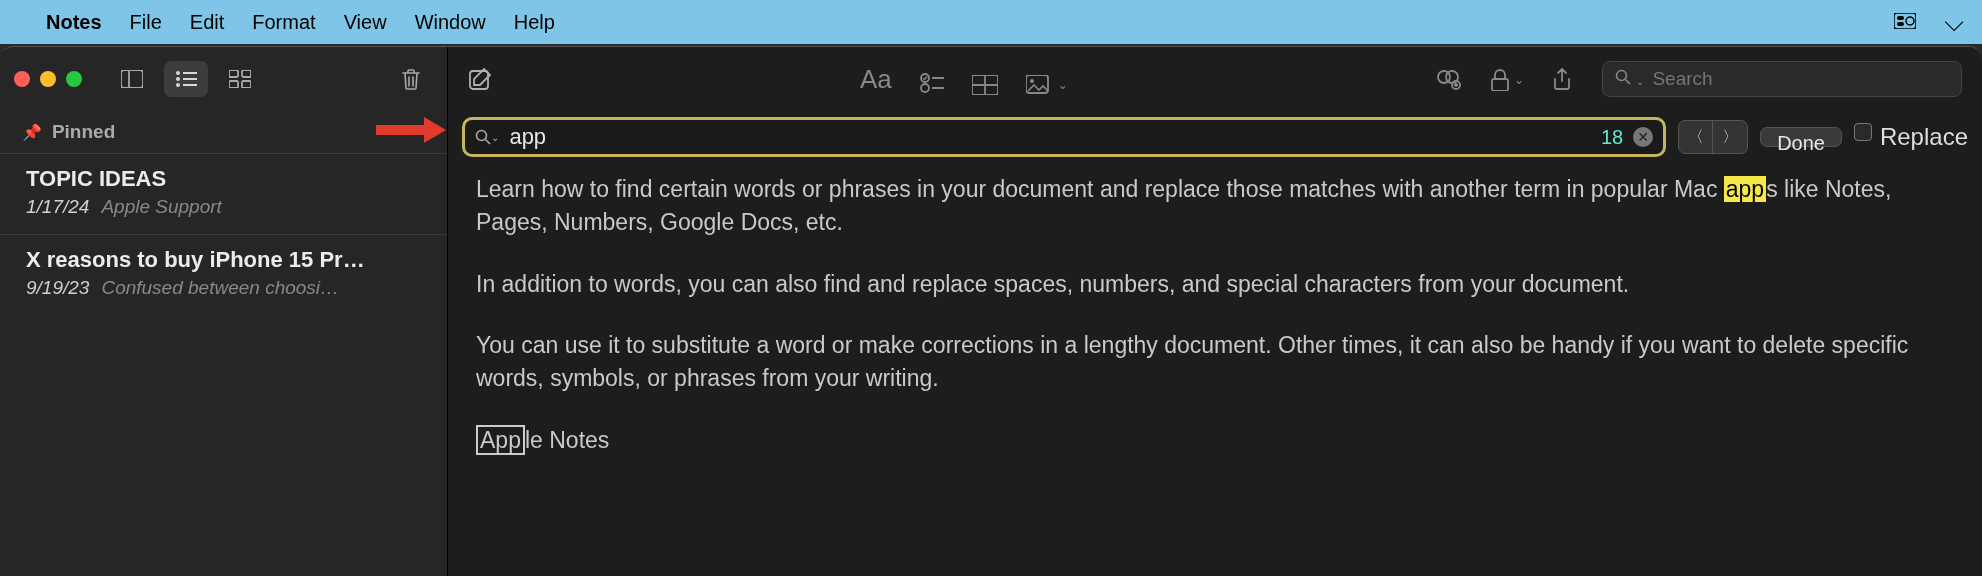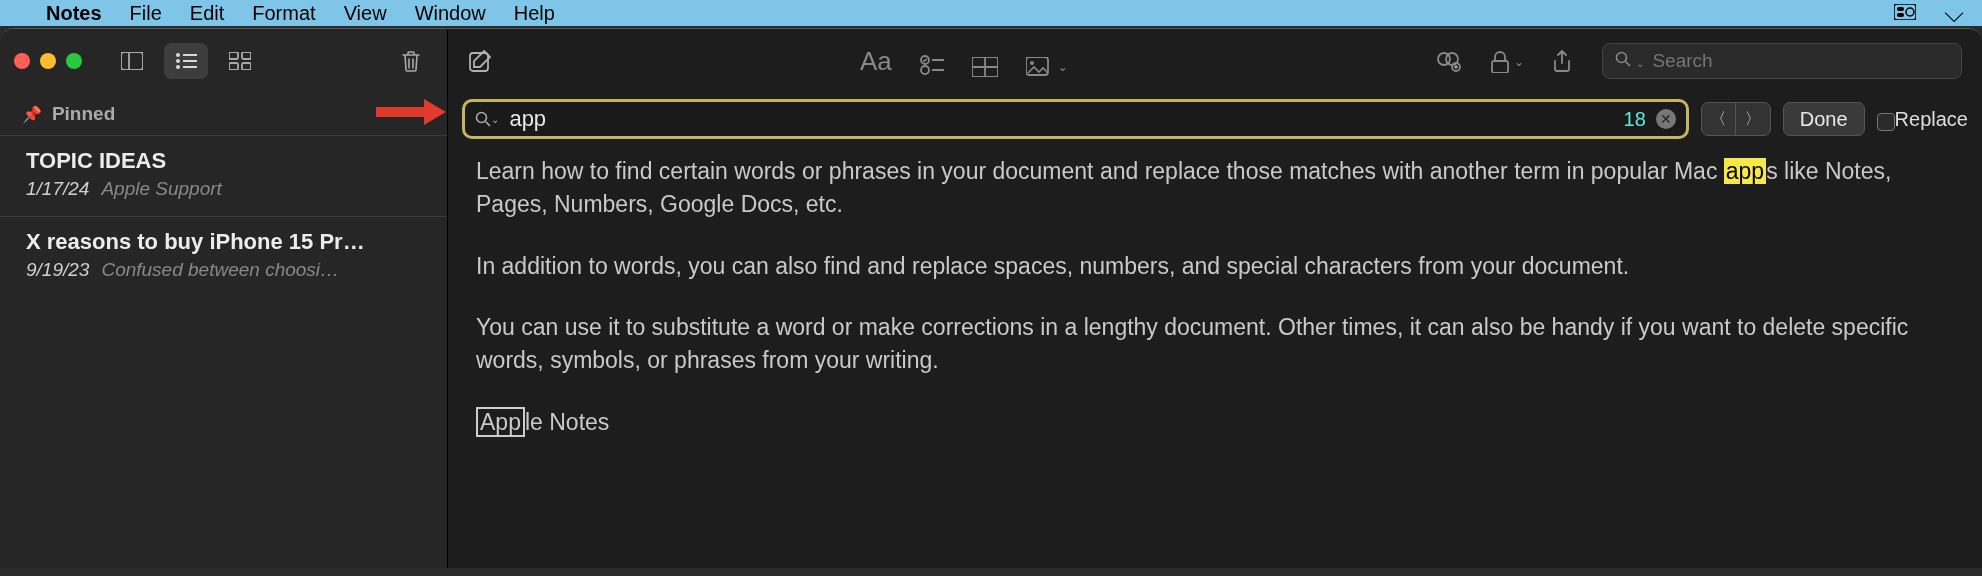--- a/index.html
+++ b/index.html
@@ -1,19 +1,19 @@
 <!DOCTYPE html>
 <html><head>
 <meta charset="utf-8">
 <style>
 * { margin: 0; padding: 0; box-sizing: border-box; font-family: -apple-system, BlinkMacSystemFont, "Segoe UI", sans-serif; }
 body { width: 1982px; height: 576px; background: #2a2a2a; overflow: hidden; }
 
 
-.menubar { height: 26px; background: #7fc5e8; display: flex; align-items: center; padding: 0 18px; gap: 28px; }
+.menubar { height: 44px; background: #7fc5e8; display: flex; align-items: center; padding: 0 18px; gap: 28px; }
 .menubar .apple { font-size: 22px; color: #000; }
 .menubar .item { font-size: 20px; color: #000; cursor: default; }
 .menubar .item.bold { font-weight: 700; }
 .menubar .spacer { flex: 1; }
 .menubar .right-icon { font-size: 20px; color: #000; }
 
 
 .app { display: flex; height: calc(100% - 36px); position: relative; border-top: 1px solid #555; border-radius: 14px 14px 0 0; overflow: hidden; background: #1e1e1e; margin-top: 2px; }
 
 
@@ -50,22 +50,22 @@
 
 .findbar-row { display: flex; align-items: center; padding: 6px 14px; gap: 12px; position: relative; }
 .find-field { flex: 1; display: flex; align-items: center; background: #1a1a1a; border: 3px solid #c5b55e; border-radius: 10px; padding: 2px 10px; height: 40px; gap: 10px; }
 .find-field .mag { color: #999; font-size: 18px; display: flex; align-items: center; }
 .find-field input { flex: 1; background: transparent; border: none; outline: none; color: #e8e8e8; font-size: 22px; }
 .find-field .count { color: #5eead4; font-size: 20px; }
 .find-field .clear { width: 20px; height: 20px; border-radius: 50%; background: #777; color: #222; display: flex; align-items: center; justify-content: center; font-size: 14px; }
 .nav-btns { display: flex; border: 1px solid #555; border-radius: 7px; overflow: hidden; background: #333; }
 .nav-btns button { width: 34px; height: 32px; background: transparent; border: none; color: #ccc; font-size: 16px; }
 .nav-btns button:first-child { border-right: 1px solid #555; }
-.done-btn { background: #3a3a3a; border: 1px solid #555; color: #e8e8e8; padding: 4px 16px; border-radius: 7px; font-size: 20px; height: 34px; }
-.replace-chk { display: flex; align-items: flex-end; gap: 0; color: #ddd; font-size: 20px; }
+.done-btn { background: #3a3a3a; border: 1px solid #555; color: #e8e8e8; padding: 4px 16px; border-radius: 7px; font-size: 20px; height: 20px; }
+.replace-chk { display: flex; align-items: flex-start; gap: 8px; color: #ddd; font-size: 24px; }
 .replace-chk .box { width: 18px; height: 18px; border: 1px solid #777; border-radius: 4px; background: #2a2a2a; }
 
 
 .arrow { position: absolute; left: -72px; top: 4px; width: 70px; height: 30px; z-index: 50; pointer-events:none; }
 .arrow svg { width: 100%; height: 100%; }
 
 
 .content { padding: 10px 28px; color: #c9c9c9; font-size: 23px; line-height: 1.45; }
 .content p { margin-bottom: 28px; }
 .hl-yellow { background: #f7e84a; color: #000; padding: 0 2px; }

